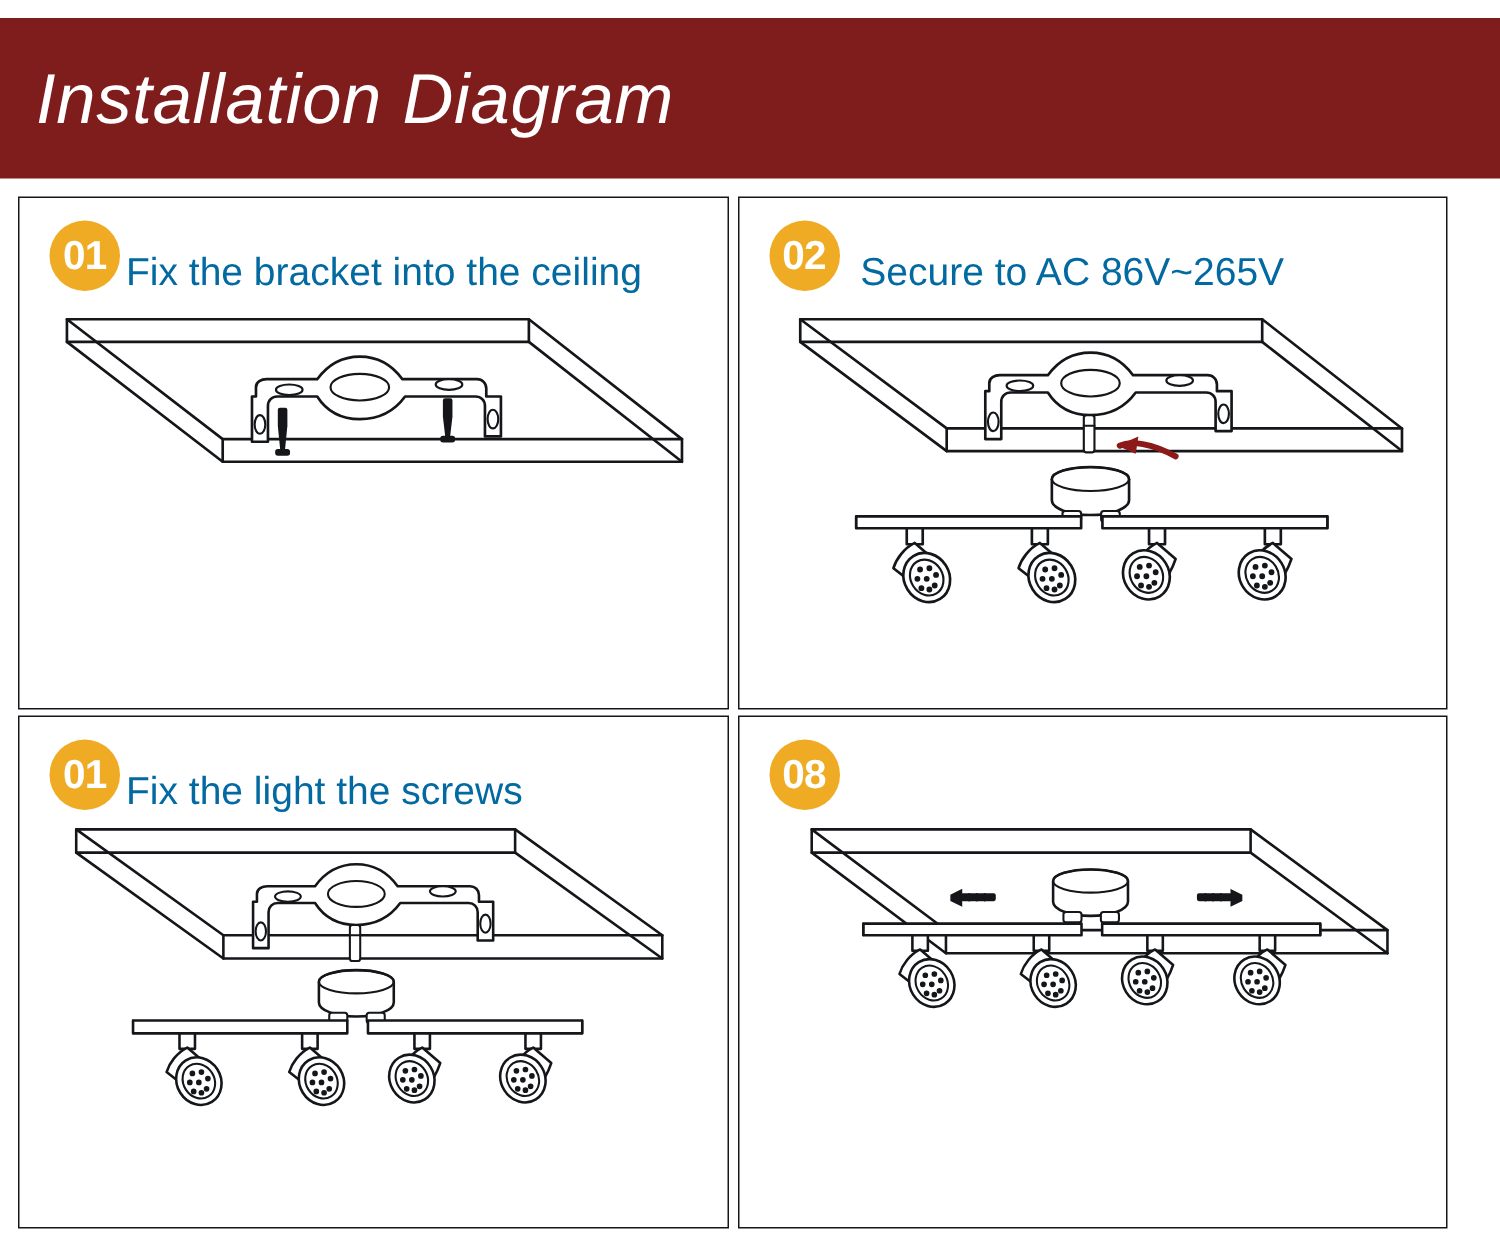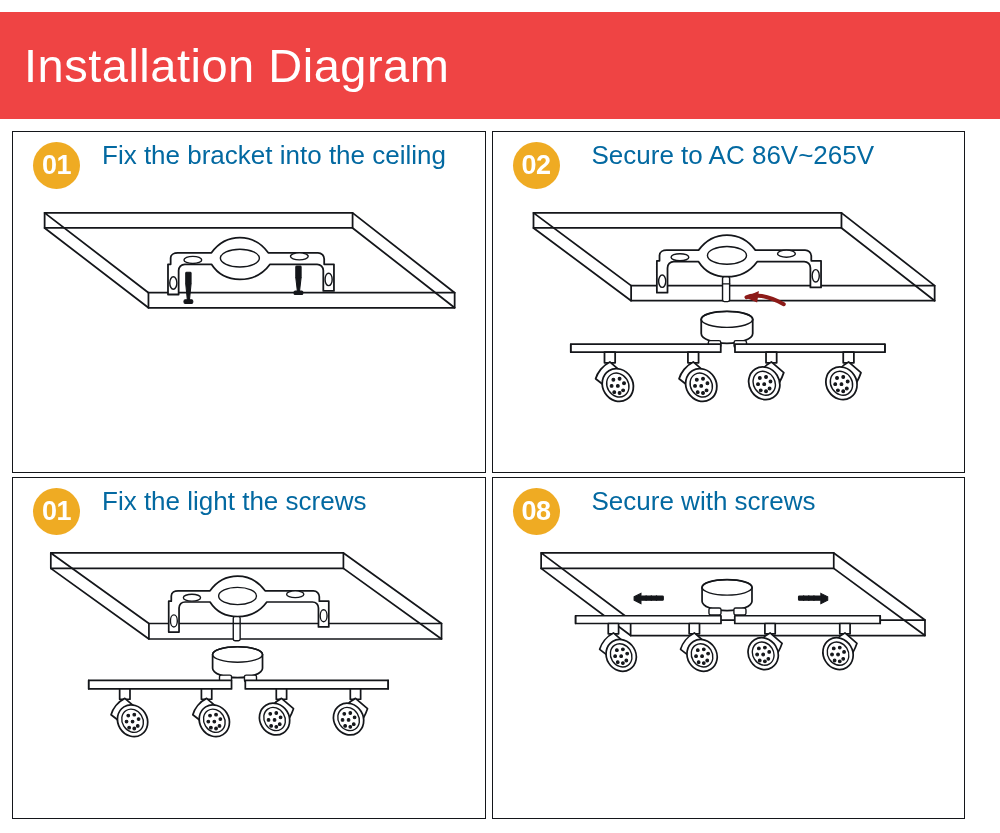--- a/index.html
+++ b/index.html
@@ -16,24 +16,25 @@
     position: relative;
   }
 
   
   .banner {
     position: absolute;
     left: 0;
     top: 12px;
     width: 1000px;
     height: 107px;
-    background: #ef4444;
+    background: #7f1d1d;
     box-sizing: border-box;
     display: flex;
     align-items: center;
+    font-style: italic;
   }
   .banner-title {
     color: #ffffff;
     font-size: 47px;
     font-weight: 400;
     letter-spacing: 0.5px;
     padding-left: 24px;
     line-height: 1;
     white-space: nowrap;
   }
@@ -55,25 +56,24 @@
     border: 1.6px solid #14161a;
     box-sizing: border-box;
     background: #ffffff;
     position: relative;
     overflow: hidden;
   }
 
   
   .step-head {
     display: flex;
-    align-items: flex-start;
+    align-items: flex-end;
     padding: 10px 0 0 20px;
     height: 62px;
     box-sizing: border-box;
-    gap: 18px;
   }
   .badge {
     width: 47px;
     height: 47px;
     border-radius: 50%;
     background: #efab23;
     color: #ffffff;
     font-size: 27px;
     font-weight: bold;
     display: flex;
@@ -438,21 +438,20 @@
               <circle cx="356" cy="224" r="1.6"></circle>
           </g>
         </g>
       </svg>
     </div>
   </div>
 
   <div class="panel">
     <div class="step-head">
       <div class="badge">08</div>
-      <div class="step-label gap">Secure with screws</div>
     </div>
     <div class="art">
       <svg viewBox="0 0 476 330" preserveAspectRatio="xMidYMid meet">
         <g>
           <path class="ln" d="M20 22 L360 22 L466 100 L124 100 Z"></path>
           <path class="ln" d="M20 22 L20 40 L124 118 L466 118 L466 100"></path>
           <path class="ln" d="M20 40 L360 40 L360 22"></path>
           <path class="ln" d="M360 40 L466 118"></path>
           <path class="ln" d="M124 100 L124 118"></path>
         </g>

